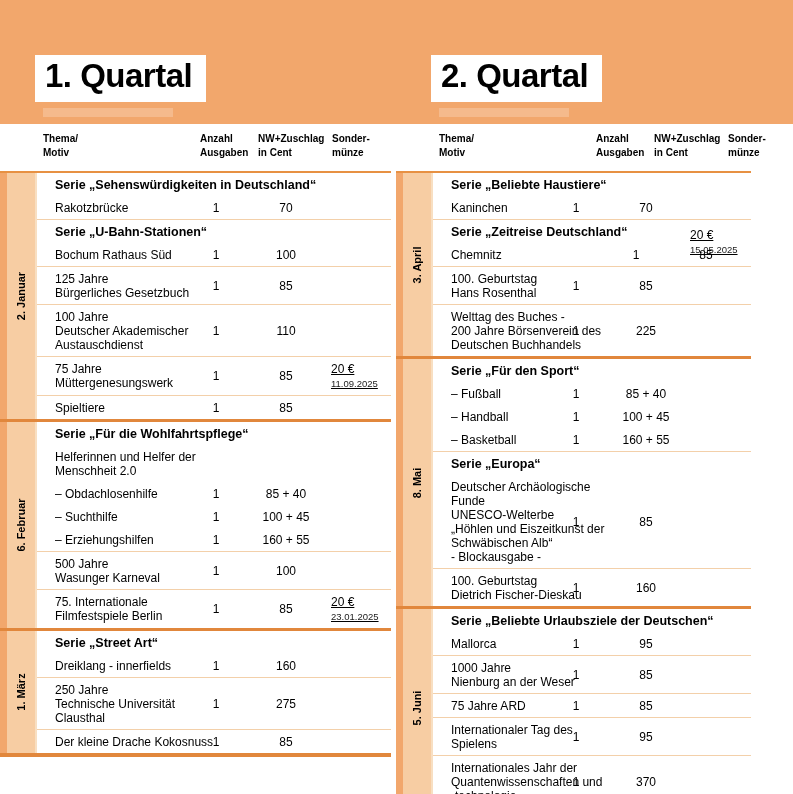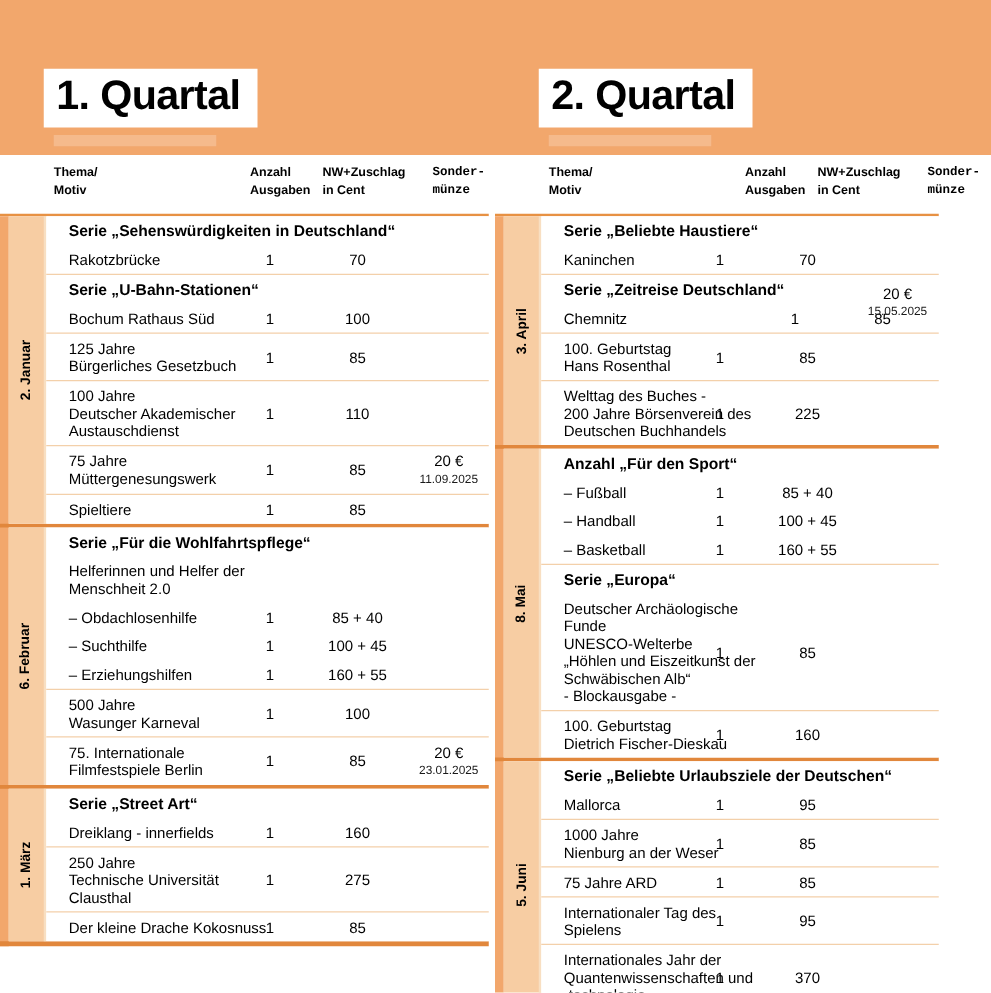--- a/index.html
+++ b/index.html
@@ -15,42 +15,42 @@
   .title-box{
     position:absolute;left:35px;top:8px;background:#ffffff;
     padding:2px 14px 7px 10px;font-size:33px;font-weight:bold;letter-spacing:-0.5px;
     white-space:nowrap;
   }
   .title-shadow{position:absolute;left:43px;top:61px;width:130px;height:9px;background:rgba(255,255,255,0.22);}
   .hdr{position:absolute;top:85px;font-size:10px;font-weight:bold;line-height:14px;white-space:pre-line;}
   .hdr-thema{left:43px;}
   .hdr-anzahl{left:200px;}
   .hdr-nw{left:258px;}
-  .hdr-sonder{left:346px;font-family:Liberation Mono, monospace;}
+  .hdr-sonder{left:332px;}
   .qtable{
     position:absolute;left:0;top:124px;width:100%;
     border-top:2px solid #E79143;
   }
   .qtable::before{content:'';position:absolute;left:0;top:0;bottom:0;width:7px;background:#F2A76C;}
   .mg{display:flex;border-bottom:3px solid #E1873C;padding-left:7px;position:relative;}
   .mg:last-child{border-bottom-width:4px;}
   .strip{
     width:28px;background:#F7CDA3;border-right:2px solid #F8DFC2;
     display:flex;align-items:center;justify-content:center;flex-shrink:0;
   }
   .strip span{transform:rotate(-90deg);white-space:nowrap;font-weight:bold;font-size:11px;}
   .mg-content{flex:1;background:#ffffff;min-width:0;}
   .block{padding:0;}
   .block + .block{border-top:1px solid #F3D0AA;}
   .row{display:flex;align-items:center;padding:4.5px 0;font-size:12px;line-height:14px;position:relative;}
   .row .label{flex:1;padding-left:18px;white-space:pre;min-width:0;}
   .row.series .label{font-weight:bold;font-size:12.5px;}
   .row .count{width:50px;text-align:center;flex-shrink:0;}
   .row .price{width:90px;text-align:center;flex-shrink:0;white-space:pre;}
-  .row .coin{width:56px;text-align:center;flex-shrink:0;padding-right:4px;}
+  .row .coin{width:56px;text-align:left;flex-shrink:0;padding-right:4px;text-decoration:underline;}
   .coin .coin-value{font-size:12px;}
   .coin .coin-date{font-size:9.5px;color:#1a1a1a;margin-top:1px;}
   .coin.raised{position:absolute;right:1px;top:-15px;width:56px;}
 </style>
 </head>
 <body>
 
 <div class="band"></div>
 <div id="quartals-root">
     <div class="quartal q0">
@@ -292,21 +292,21 @@
             </div>
           </div>
         </div>
         <div class="mg">
           <div class="strip">
             <span>8. Mai</span>
           </div>
           <div class="mg-content">
             <div class="block">
               <div class="row series">
-                <div class="label">Anzahl „Für den Sport“</div>
+                <div class="label">Serie „Für den Sport“</div>
               </div>
               <div class="row">
                 <div class="label">– Fußball</div>
                 <div class="count">1</div>
                 <div class="price">85 + 40</div>
                 <div class="coin"></div>
               </div>
               <div class="row">
                 <div class="label">– Handball</div>
                 <div class="count">1</div>

